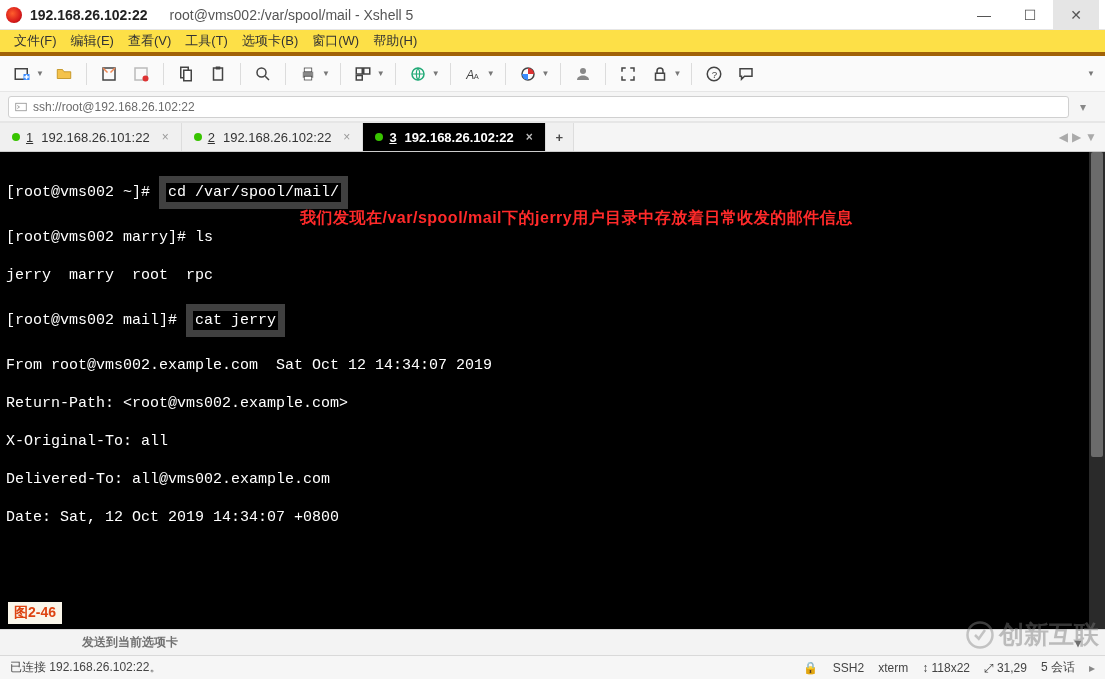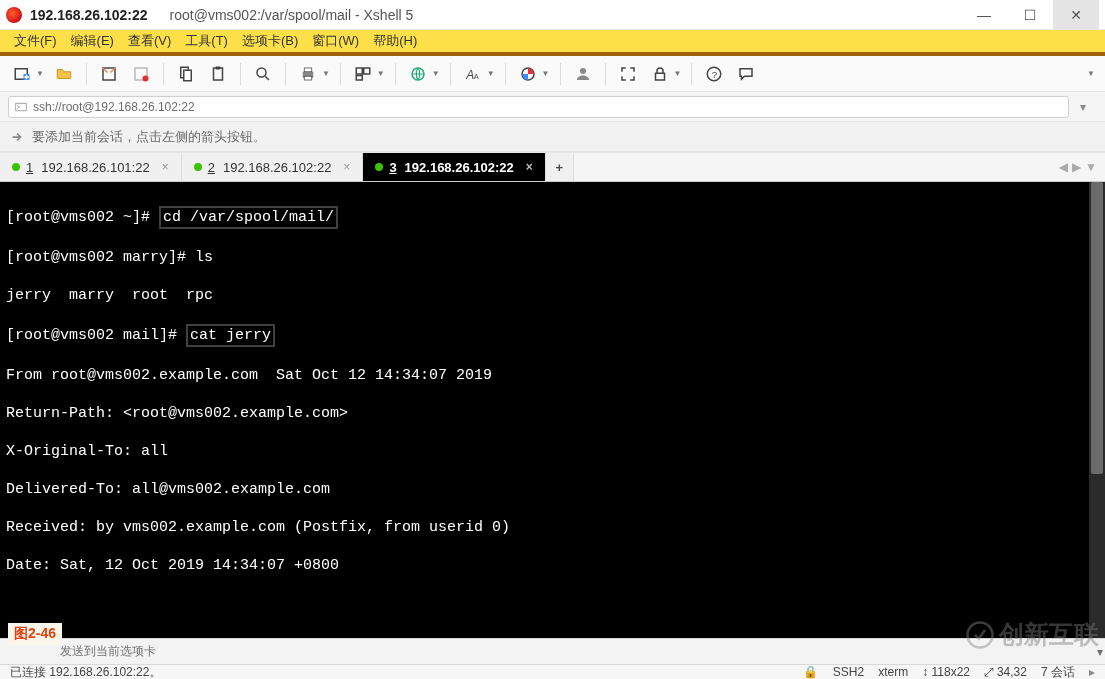--- a/index.html
+++ b/index.html
@@ -30,26 +30,26 @@
   .tab.active { background: #000; color: #fff; font-weight: 700; }
   .tab .dot { width: 8px; height: 8px; background: #38c400; border-radius: 50%; }
   .tab .num { text-decoration: underline; margin-right: 2px; }
   .tab .close { color: #999; font-size: 12px; margin-left: 6px; }
   .tab.active .close { color: #bbb; }
   .tab.add { width: 28px; justify-content: center; font-weight: 700; color: #4a4a4a; }
   .tab-spacer { flex: 1; }
   .tab-nav { display:flex; align-items:center; gap:4px; padding:0 8px; color:#aaa; font-size:12px;}
   .terminal { flex: 1; background: #000; color: #fff; font-family: "Consolas","Courier New",monospace; font-size: 15px; line-height: 19px; padding: 5px 6px 2px; position: relative; white-space: pre; overflow: hidden; }
   .term-line { white-space: pre; }
-  .hl-box { border: 2px solid #404040; padding: 0 2px; display: inline-block; }
+  .hl-box { border: 7px solid #404040; padding: 0 2px; display: inline-block; }
   .anno-red { color: #ff2a2a; font-family: "Microsoft YaHei", sans-serif; font-weight: 700; position: absolute; font-size: 16px; letter-spacing: 0.5px; }
-  .fig-label { position: absolute; left: 8px; bottom: 34px; background: #faf6ea; padding: 2px 6px; font-family: sans-serif; font-size: 14px; color: #d41; font-weight:700; }
-  .send-bar { height: 26px; background: #f3f3f3; border-top: 1px solid #d9d9d9; display:flex; align-items:center; font-size:12px; color:#707070; padding:0 2px; }
+  .fig-label { position: absolute; left: 8px; bottom: 55px; background: #faf6ea; padding: 2px 6px; font-family: sans-serif; font-size: 14px; color: #d41; font-weight:700; }
+  .send-bar { height: 26px; background: #f3f3f3; border-top: 1px solid #d9d9d9; display:flex; align-items:center; font-size:12px; color:#707070; padding:0 24px;font-weight:bold; }
   .send-bar .gap { flex:1; }
-  .statusbar { height: 15px; background: #f6f6f6; border-top: 1px solid #d9d9d9; display: flex; align-items: center; font-size: 12px; color: #444; padding: 0 10px; gap: 14px; }
+  .statusbar { height: 24px; background: #f6f6f6; border-top: 1px solid #d9d9d9; display: flex; align-items: center; font-size: 12px; color: #444; padding: 0 10px; gap: 14px; }
   .statusbar .gap { flex:1; }
   .watermark { position: absolute; right: 6px; bottom: 28px; font-size: 25px; color: rgba(120,120,120,0.45); font-weight:700; font-family: sans-serif; display:flex; align-items:center; gap:4px; }
   .watermark svg { width:30px; height:30px; opacity:0.45; }
   .term-scroll { position:absolute; right:0; top:0; width:16px; height:100%; background:#2a2a2a; }
   .term-scroll .thumb { position:absolute; left:2px; right:2px; top:0; height:64%; background:#6b6b6b; border-radius:2px; }
 </style>
 </head>
 <body>
 
 <div class="window">
@@ -207,28 +207,20 @@
           <svg viewBox="0 0 16 16" width="12" height="12">
             <rect x="1" y="3" width="14" height="10" fill="none" stroke="#888"></rect>
             <path d="M3 6l3 2-3 2" stroke="#888" fill="none"></path>
           </svg>
         </span>
       <span>ssh://root@192.168.26.102:22</span>
     </div>
     <div class="addr-drop">▾</div>
   </div>
 
-  <div class="hintbar">
-    <span class="hint-icon">
-        <svg viewBox="0 0 16 16" width="14" height="14">
-          <path d="M3 8h8M8 4l4 4-4 4" stroke="#888" stroke-width="2" fill="none"></path>
-        </svg>
-      </span>
-    <span>要添加当前会话，点击左侧的箭头按钮。</span>
-  </div>
 
   <div class="tabstrip">
     <div class="tab">
       <span class="dot"></span>
       <span class="num">1</span>
       <span>192.168.26.101:22</span>
       <span class="close">×</span>
     </div>
     <div class="tab">
       <span class="dot"></span>
@@ -253,54 +245,54 @@
 
   <div class="terminal">
 <div class="term-line"><span>[root@vms002 ~]# </span><span class="hl-box">cd /var/spool/mail/</span></div>
 <div class="term-line">[root@vms002 marry]# ls</div>
 <div class="term-line">jerry  marry  root  rpc</div>
 <div class="term-line"><span>[root@vms002 mail]# </span><span class="hl-box">cat jerry</span></div>
 <div class="term-line">From root@vms002.example.com  Sat Oct 12 14:34:07 2019</div>
 <div class="term-line">Return-Path: &lt;root@vms002.example.com&gt;</div>
 <div class="term-line">X-Original-To: all</div>
 <div class="term-line">Delivered-To: all@vms002.example.com</div>
-<div class="term-line">Received: by vms002.example.com (Postfix, from userid 0)</div>
 <div class="term-line">Date: Sat, 12 Oct 2019 14:34:07 +0800</div>
 
 
 
 
 
 
 
 
 <div class="term-line"></div>
 
 
+    <div class="anno-red" style="top:56px; left:300px;">我们发现在/var/spool/mail下的jerry用户目录中存放着日常收发的邮件信息</div>
 
     <div class="term-scroll"><div class="thumb"></div></div>
   </div>
 
   <div class="fig-label">图2-46</div>
 
   <div class="send-bar">
     <span style="margin-left:58px;">发送到当前选项卡</span>
     <div class="gap"></div>
     <span>▾</span>
   </div>
 
   <div class="statusbar">
     <span>已连接 192.168.26.102:22。</span>
     <div class="gap"></div>
     <span>🔒</span>
     <span>SSH2</span>
     <span>xterm</span>
     <span>↕ <span>118x22</span></span>
-    <span>⤢ <span>34,32</span></span>
-    <span>7 会话</span>
+    <span>⤢ <span>31,29</span></span>
+    <span>5 会话</span>
     <span style="color:#888">▸</span>
   </div>
 
   <div class="watermark">
     <svg viewBox="0 0 24 24">
         <circle cx="12" cy="12" r="10" fill="none" stroke="#888" stroke-width="2"></circle>
         <path d="M8 12l3 3 5-7" stroke="#888" stroke-width="2" fill="none"></path>
       </svg>
     <span>创新互联</span>
   </div>

